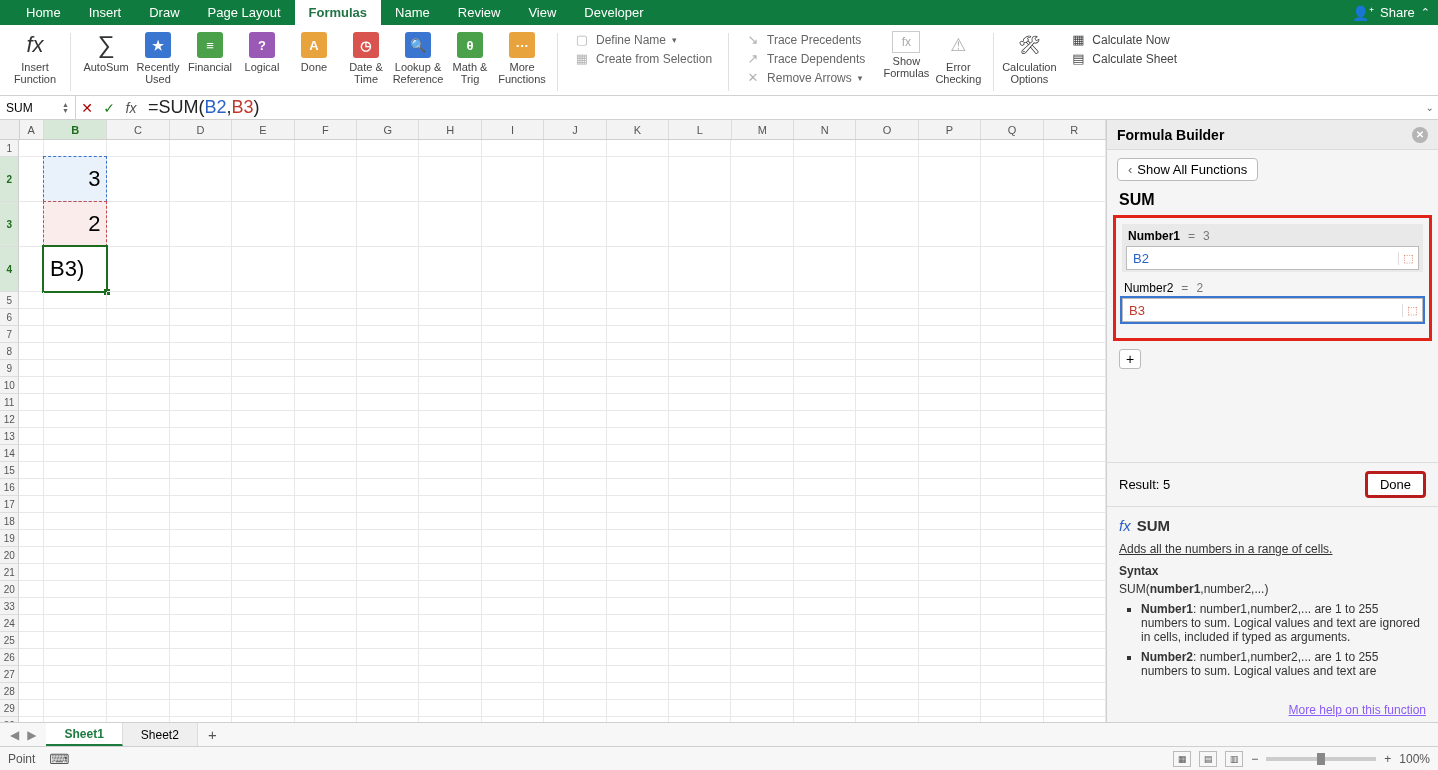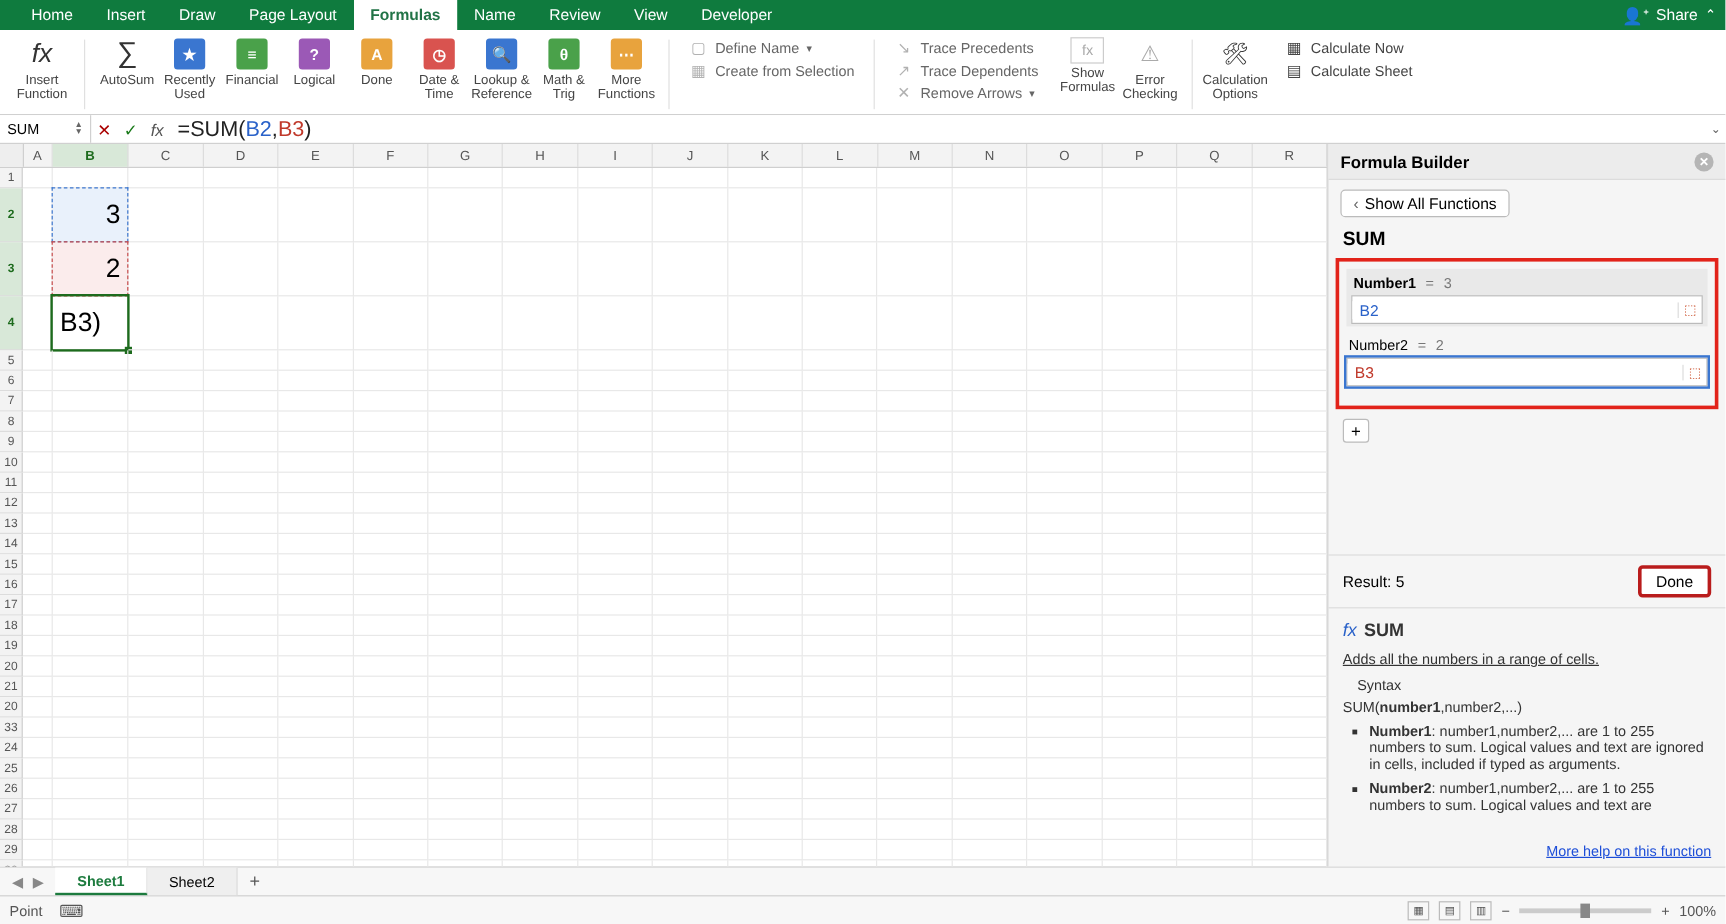--- a/index.html
+++ b/index.html
@@ -91,26 +91,26 @@
 .blue-txt{color:#2a62c9;}
 .red-txt{color:#c0392b;}
 .add-arg{ margin:8px 12px 0 12px;}
 .add-arg-btn{ width:22px; height:20px; border:1px solid #bbb; background:#fff; border-radius:3px; font-size:14px; line-height:16px; cursor:pointer;}
 .result-row{ margin-top:auto; border-top:1px solid #dcdcdc; padding:8px 12px; display:flex; justify-content:space-between; align-items:center; font-size:13px;}
 .done-btn{ background:#fff; border:3px solid #b91c1c; border-radius:4px; padding:3px 12px; font-size:13px; cursor:pointer;}
 .help-section{ border-top:1px solid #dcdcdc; padding:10px 12px; font-size:12px; color:#333; overflow:hidden;}
 .help-fn-title{ font-size:15px; font-weight:700; display:flex; align-items:center; gap:6px;}
 .help-fn-title .fx{ font-style:italic; color:#2a62c9; font-weight:400;}
 .help-desc{ margin:8px 0; font-size:12px;text-decoration:underline;}
-.help-sub{ font-weight:400; margin:8px 0 4px 12px;}
+.help-sub{ font-weight:700; margin:8px 0 4px 0;}
 .help-syntax{ font-size:12px;}
 .help-list{ list-style:square; margin:6px 0 0 22px; font-size:12px;}
 .help-list li{ margin-bottom:6px; line-height:14px;}
 .help-link{ text-align:right; padding:6px 12px 4px 0;}
-.help-link a{ color:#1d4ed8; font-size:12px; text-decoration:underline; cursor:pointer;}
+.help-link a{ color:#8b5cf6; font-size:12px; text-decoration:underline; cursor:pointer;}
 
 
 .sheet-tabs{ height:24px; border-top:1px solid #d0d0d0; display:flex; align-items:center; font-size:12px; background:#f7f7f7;}
 .nav-arrows{ display:flex; gap:8px; padding:0 10px; color:#888;}
 .sheet-tab{ padding:0 18px; height:100%; display:flex; align-items:center; border-right:1px solid #dcdcdc; cursor:pointer; background:#efefef;}
 .sheet-tab.active{ background:#fff; border-bottom:2px solid #1d7b3e; color:#1d7b3e; font-weight:600;}
 .add-sheet{ padding:0 10px; font-size:15px; color:#555; cursor:pointer;}
 
 
 .status-bar{ height:24px; border-top:1px solid #d0d0d0; display:flex; align-items:center; font-size:12px; color:#555; background:#f7f7f7; padding:0 8px; justify-content:space-between;}

